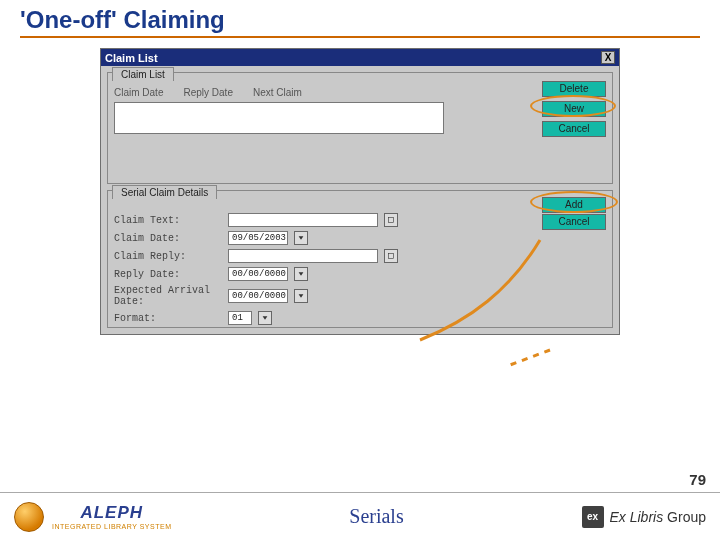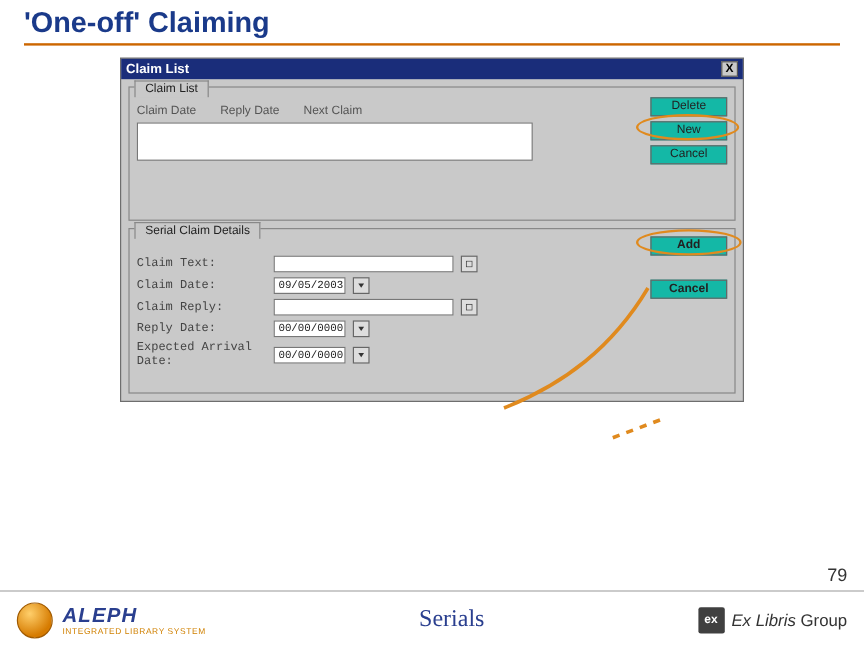--- a/index.html
+++ b/index.html
@@ -132,41 +132,42 @@
   .w70  { width: 60px; }
   .w30  { width: 24px; }
   .arrowbtn {
     width: 14px; height: 14px;
     background: #ddd; border: 1px solid #666;
     display: inline-flex; align-items: center; justify-content: center;
   }
   .arrowbtn svg { width: 6px; height: 6px; }
   .rightbtns2 {
     position: absolute; right: 6px; top: 6px;
-    display: flex; flex-direction: column; gap: 20px; font-weight: bold;
+    display: flex; flex-direction: column; gap: 1px;
   }
 
   
   .anno { position: absolute; pointer-events: none; }
   .ellipse {
     border: 2px solid #e08a1e;
     border-radius: 50%;
   }
   .arrow-svg { position: absolute; }
 
   
   .footer {
     position: absolute;
     left: 0; right: 0; bottom: 0;
     height: 48px;
     border-top: 1px solid #aaa;
     display: flex;
     align-items: center;
     justify-content: space-between;
     padding: 0 14px;
+    text-align: center;
   }
   .logo-left { display: flex; align-items: center; gap: 8px; }
   .orb {
     width: 30px; height: 30px; border-radius: 50%;
     background: radial-gradient(circle at 35% 30%, #ffcf6b, #d67b00 70%);
     border: 1px solid #a05a00;
   }
   .aleph-word { font-weight: bold; font-style: italic; color: #2a3f8f; font-size: 17px; letter-spacing: 1px; }
   .aleph-sub { font-size: 7px; color: #d08000; letter-spacing: 0.5px; }
   .footer-title { color: #2a3f8f; font-size: 20px; font-family: Verdana; }
@@ -174,21 +175,21 @@
   .ex-badge {
     width: 22px; height: 22px;
     background: #404040;
     display: flex; align-items: center; justify-content: center;
     color: #fff; font-weight: bold; font-size: 10px;
     border-radius: 2px;
   }
   .pagenum {
     position: absolute;
     right: 14px; bottom: 52px;
-    font-size: 15px; color: #333;
+    font-size: 15px; color: #333; font-weight: bold;
   }
 </style>
 </head>
 <body>
 
 <div class="slide">
   <h1 class="title">'One-off' Claiming</h1>
   <hr class="title-rule">
 
 
@@ -256,20 +257,29 @@
         <span class="finput w70">00/00/0000</span>
         <span class="arrowbtn">
             <svg viewBox="0 0 10 10">
               <path d="M1 2 L9 2 L5 8 Z" fill="#333"></path>
             </svg>
           </span>
       </div>
       <div class="formrow">
         <span class="flabel">Expected Arrival Date:</span>
         <span class="finput w70">00/00/0000</span>
+        <span class="arrowbtn">
+            <svg viewBox="0 0 10 10">
+              <path d="M1 2 L9 2 L5 8 Z" fill="#333"></path>
+            </svg>
+          </span>
+      </div>
+      <div class="formrow">
+        <span class="flabel">Format:</span>
+        <span class="finput w30">01</span>
         <span class="arrowbtn">
             <svg viewBox="0 0 10 10">
               <path d="M1 2 L9 2 L5 8 Z" fill="#333"></path>
             </svg>
           </span>
       </div>
 
       
       <div class="anno ellipse" style="right:-6px; top:0px; width:88px; height:22px;"></div>
     </div>

